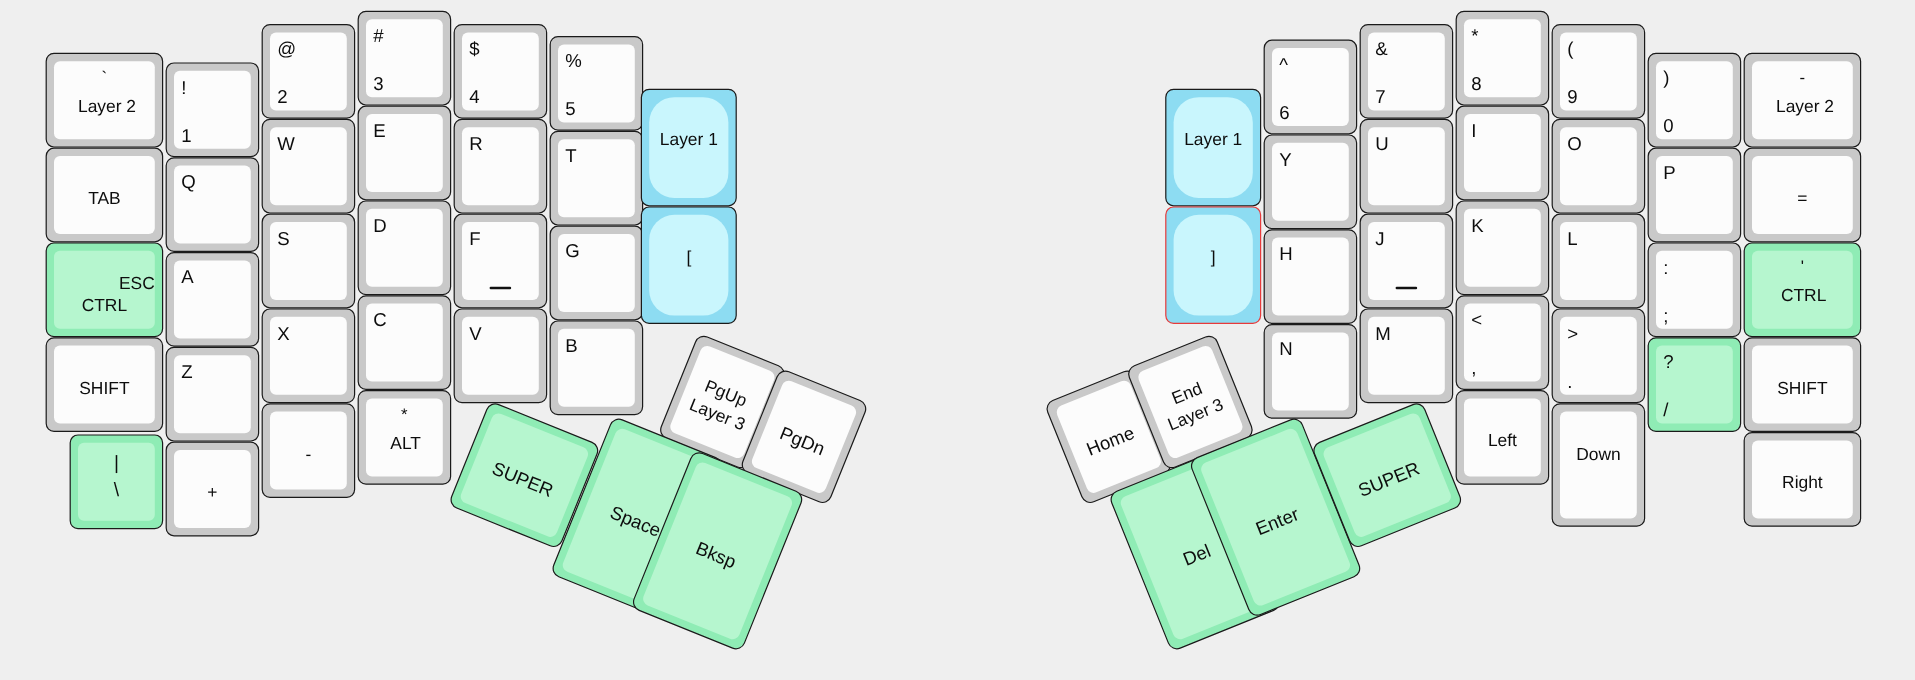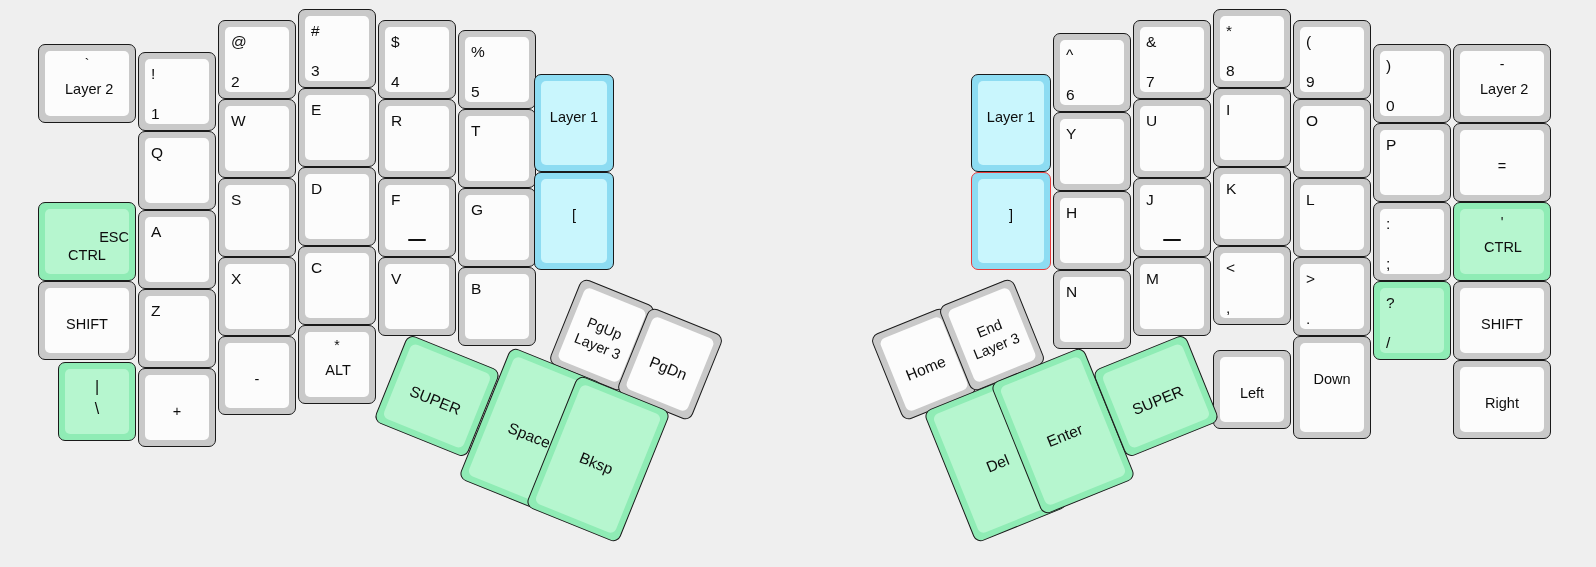--- a/index.html
+++ b/index.html
@@ -34,21 +34,21 @@
   .cap {
     position: relative;
     width: 100%;
     height: 100%;
     box-sizing: border-box;
     border-radius: 5px;
     background: #fcfcfc;
     overflow: hidden;
   }
   .key.green .cap { background: #b6f6cf; }
-  .key.blue  .cap { background: #c9f6fd; }
+  .key.blue  .cap { background: #c9f6fd; border-radius: 21px; }
 
   
   .lg {
     position: absolute;
     color: #0d0d0d;
     line-height: 1;
     white-space: pre;
   }
   
   .lg.tl { left: 6px;  top: 7px;   font-size: 15.5px; }
@@ -87,20 +87,25 @@
 </head>
 <body>
 
 <div id="stage">
     <div class="key" style="left: 38px; top: 44px; width: 98px; height: 79px;">
       <div class="cap">
         <span class="lg gt">`</span>
         <span class="lg gw">Layer 2</span>
       </div>
     </div>
+    <div class="key" style="left: 38px; top: 123px; width: 98px; height: 79px;">
+      <div class="cap">
+        <span class="lg c">TAB</span>
+      </div>
+    </div>
     <div class="key green" style="left: 38px; top: 202px; width: 98px; height: 79px;">
       <div class="cap">
         <span class="lg c1">ESC</span>
         <span class="lg c2">CTRL</span>
       </div>
     </div>
     <div class="key" style="left: 38px; top: 281px; width: 98px; height: 79px;">
       <div class="cap">
         <span class="lg c">SHIFT</span>
       </div>
@@ -337,21 +342,21 @@
       <div class="cap">
         <span class="lg tl">K</span>
       </div>
     </div>
     <div class="key" style="left: 1213px; top: 246px; width: 78px; height: 79px;">
       <div class="cap">
         <span class="lg tl">&lt;</span>
         <span class="lg bl">,</span>
       </div>
     </div>
-    <div class="key" style="left: 1213px; top: 325px; width: 78px; height: 79px; margin-top: 25px;">
+    <div class="key" style="left: 1213px; top: 325px; width: 78px; height: 79px;">
       <div class="cap">
         <span class="lg c">Left</span>
       </div>
     </div>
     <div class="key" style="left: 1293px; top: 20px; width: 78px; height: 79px;">
       <div class="cap">
         <span class="lg tl">(</span>
         <span class="lg bl">9</span>
       </div>
     </div>

